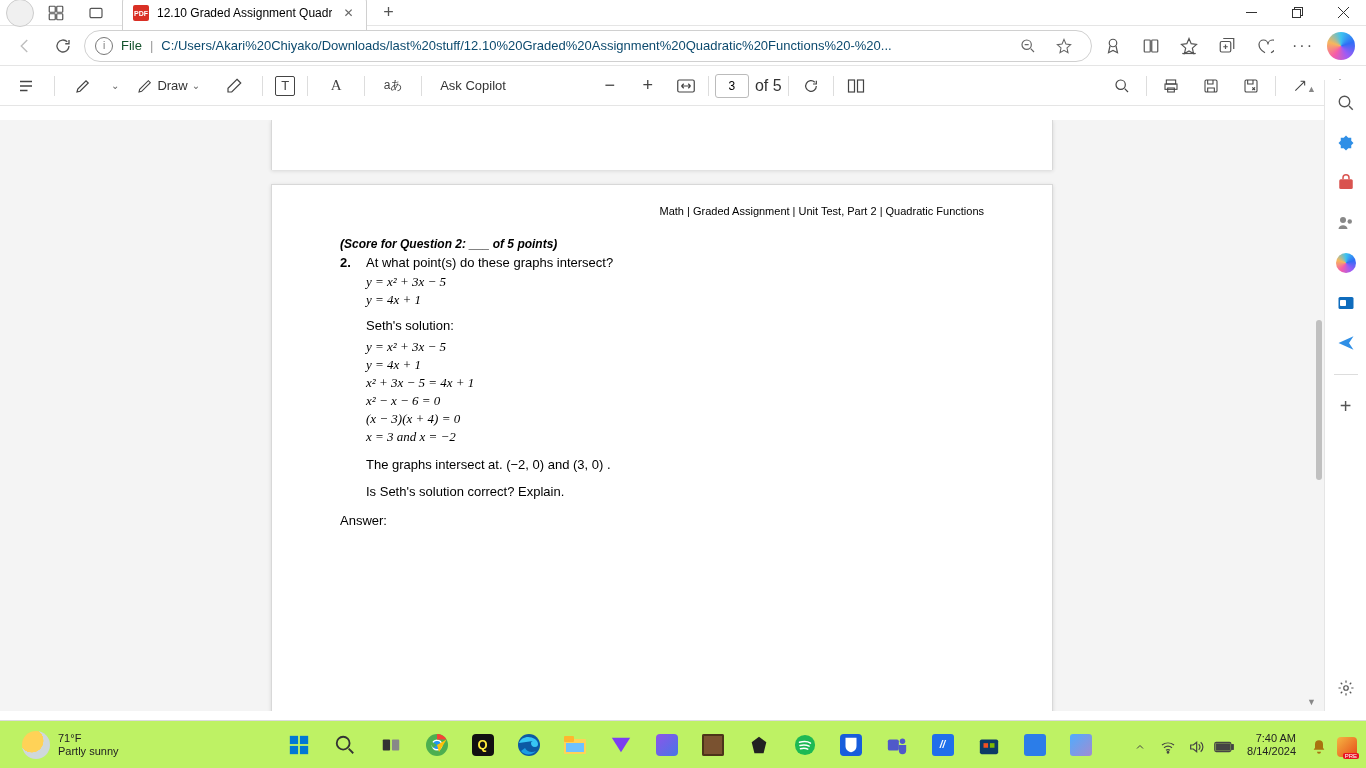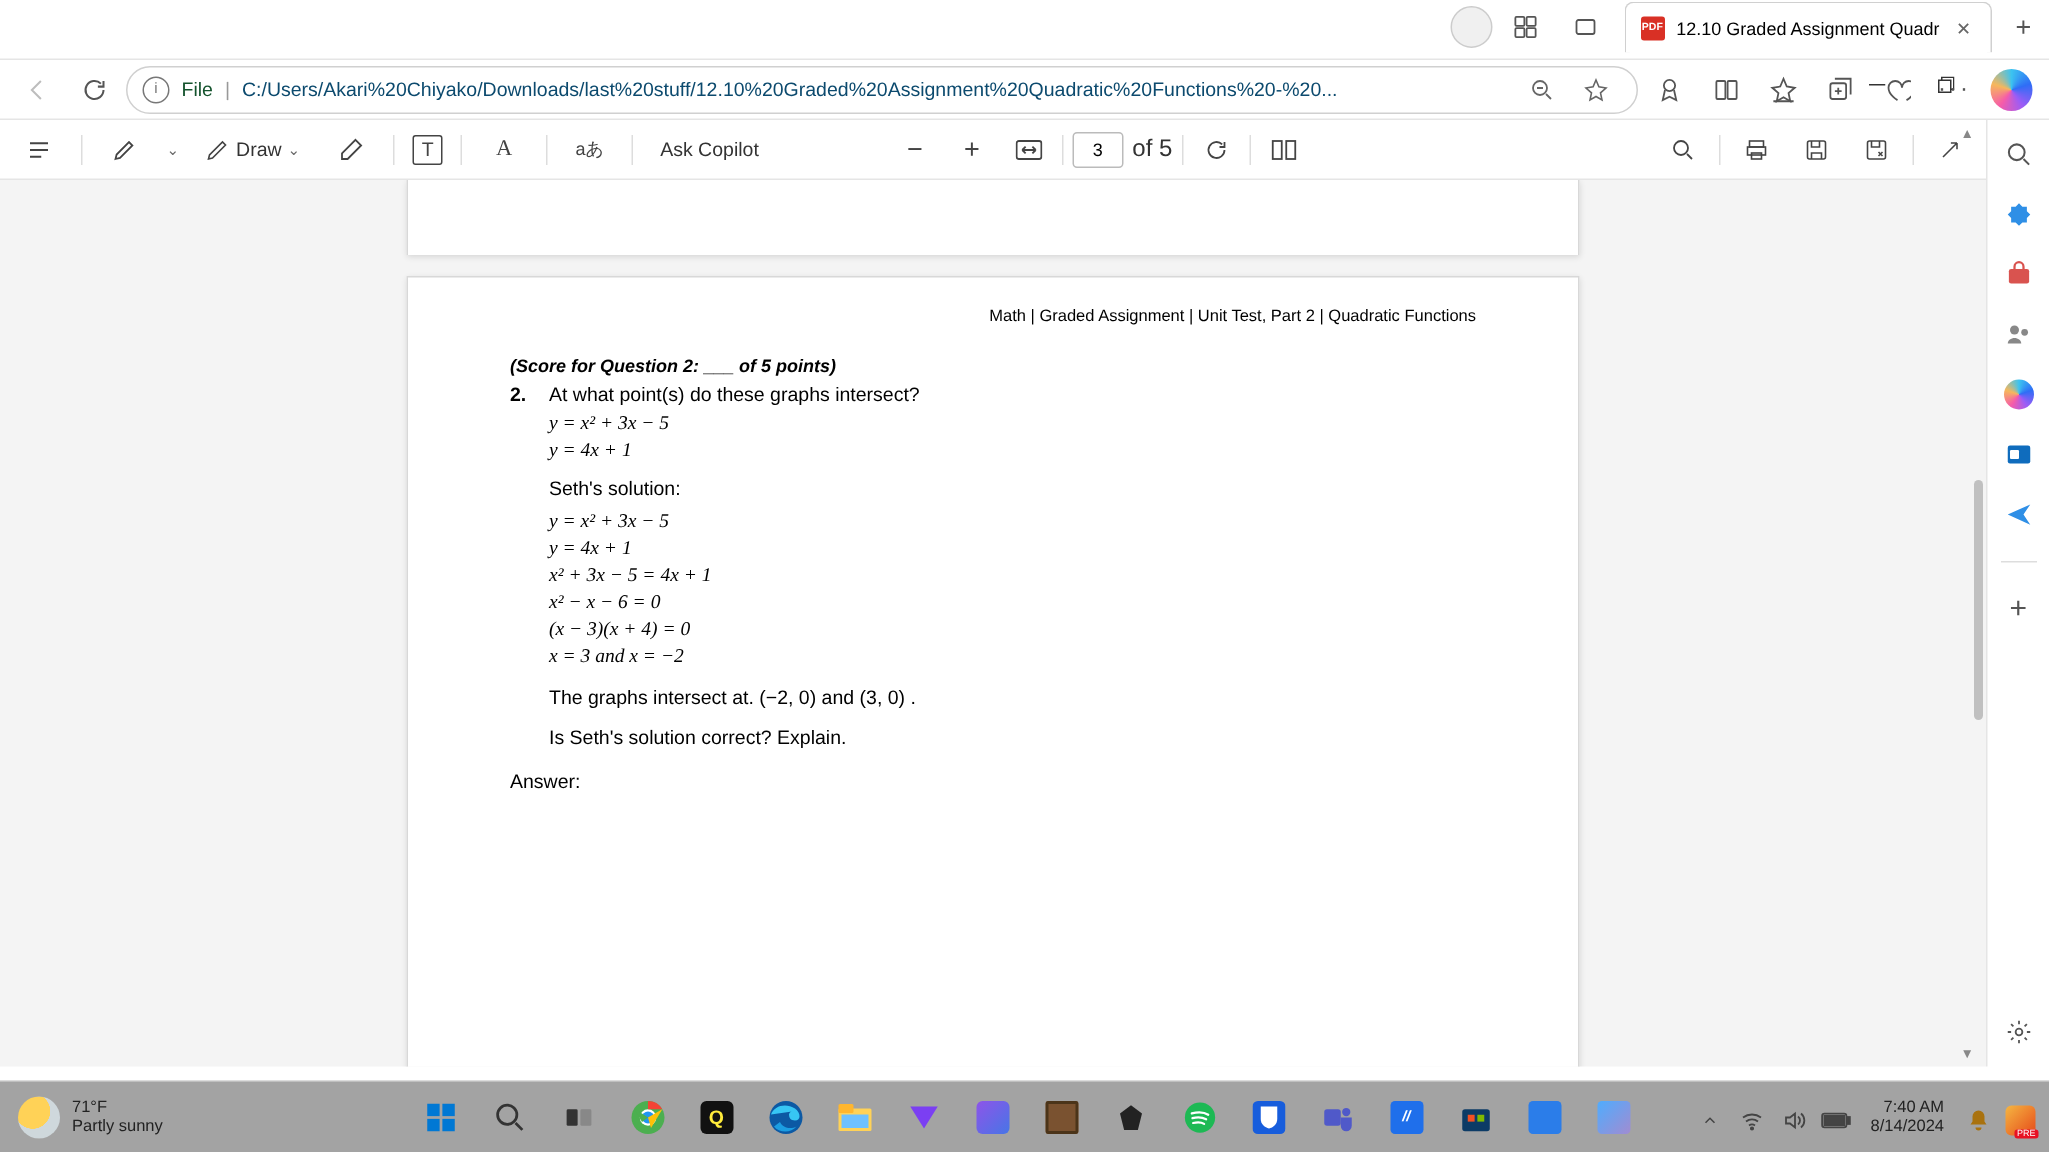--- a/index.html
+++ b/index.html
@@ -7,26 +7,25 @@
       font-family: "Segoe UI", sans-serif;
       background: #ffffff;
       overflow: hidden;
       width: 1366px;
       height: 768px;
       position: relative;
     }
 
     
     .titlebar {
-      height: 40px;
+      height: 26px;
       background: #ffffff;
       display: flex;
-      align-items: flex-end;
+      align-items: center;
       border-bottom: 1px solid #e5e5e5;
-      flex-direction: column;
     }
     .titlebar-left { display: flex; align-items: center; gap: 4px; padding-left: 6px; }
     .profile-avatar {
       width: 28px; height: 28px; border-radius: 50%;
       background: #f0f0f0 radial-gradient(circle at 50% 40%, #111 0 32%, transparent 33%),
                   radial-gradient(circle at 50% 100%, #111 0 28%, #f0f0f0 30%);
       background-color:#f0f0f0;
       border:1px solid #ccc;
       position:relative;
       overflow:hidden;
@@ -122,22 +121,22 @@
     
     .right-sidebar{
       position:absolute;top:80px;right:0;width:42px;bottom:57px;background:#ffffff;border-left:1px solid #e5e5e5;
       display:flex;flex-direction:column;align-items:center;padding-top:8px;gap:10px;
     }
     .rs-icon{width:30px;height:30px;display:flex;align-items:center;justify-content:center;border-radius:4px}
     .rs-settings{margin-top:auto;margin-bottom:8px}
 
     
     .taskbar{
-      position:absolute;left:0;right:0;bottom:0;height:48px;background:#a3a3a3;border-top:1px solid #dcdcdc;
-      display:flex;align-items:center;
+      position:absolute;left:0;right:0;bottom:0;height:48px;background:#bef264;border-top:1px solid #dcdcdc;
+      display:flex;align-items:center;padding-left:10px;
     }
     .weather{display:flex;align-items:center;gap:8px;padding-left:12px;width:240px}
     .weather-ic{width:28px;height:28px;border-radius:50%;background:radial-gradient(circle at 35% 35%,#ffd257 0 45%,transparent 46%),linear-gradient(#cfd8dc,#cfd8dc);background-color:#e9eef2}
     .weather-txt{font-size:11px;line-height:13px;color:#222}
     .task-center{flex:1;display:flex;align-items:center;justify-content:center;gap:6px}
     .task-ic{width:40px;height:40px;display:flex;align-items:center;justify-content:center;border-radius:6px}
     .tray{display:flex;align-items:flex-end;gap:6px;padding-right:8px}
     .tray-ic{width:22px;height:22px;display:flex;align-items:center;justify-content:center;color:#444}
     .clock{font-size:11px;line-height:13px;text-align:right;color:#222;margin:0 6px}
 

